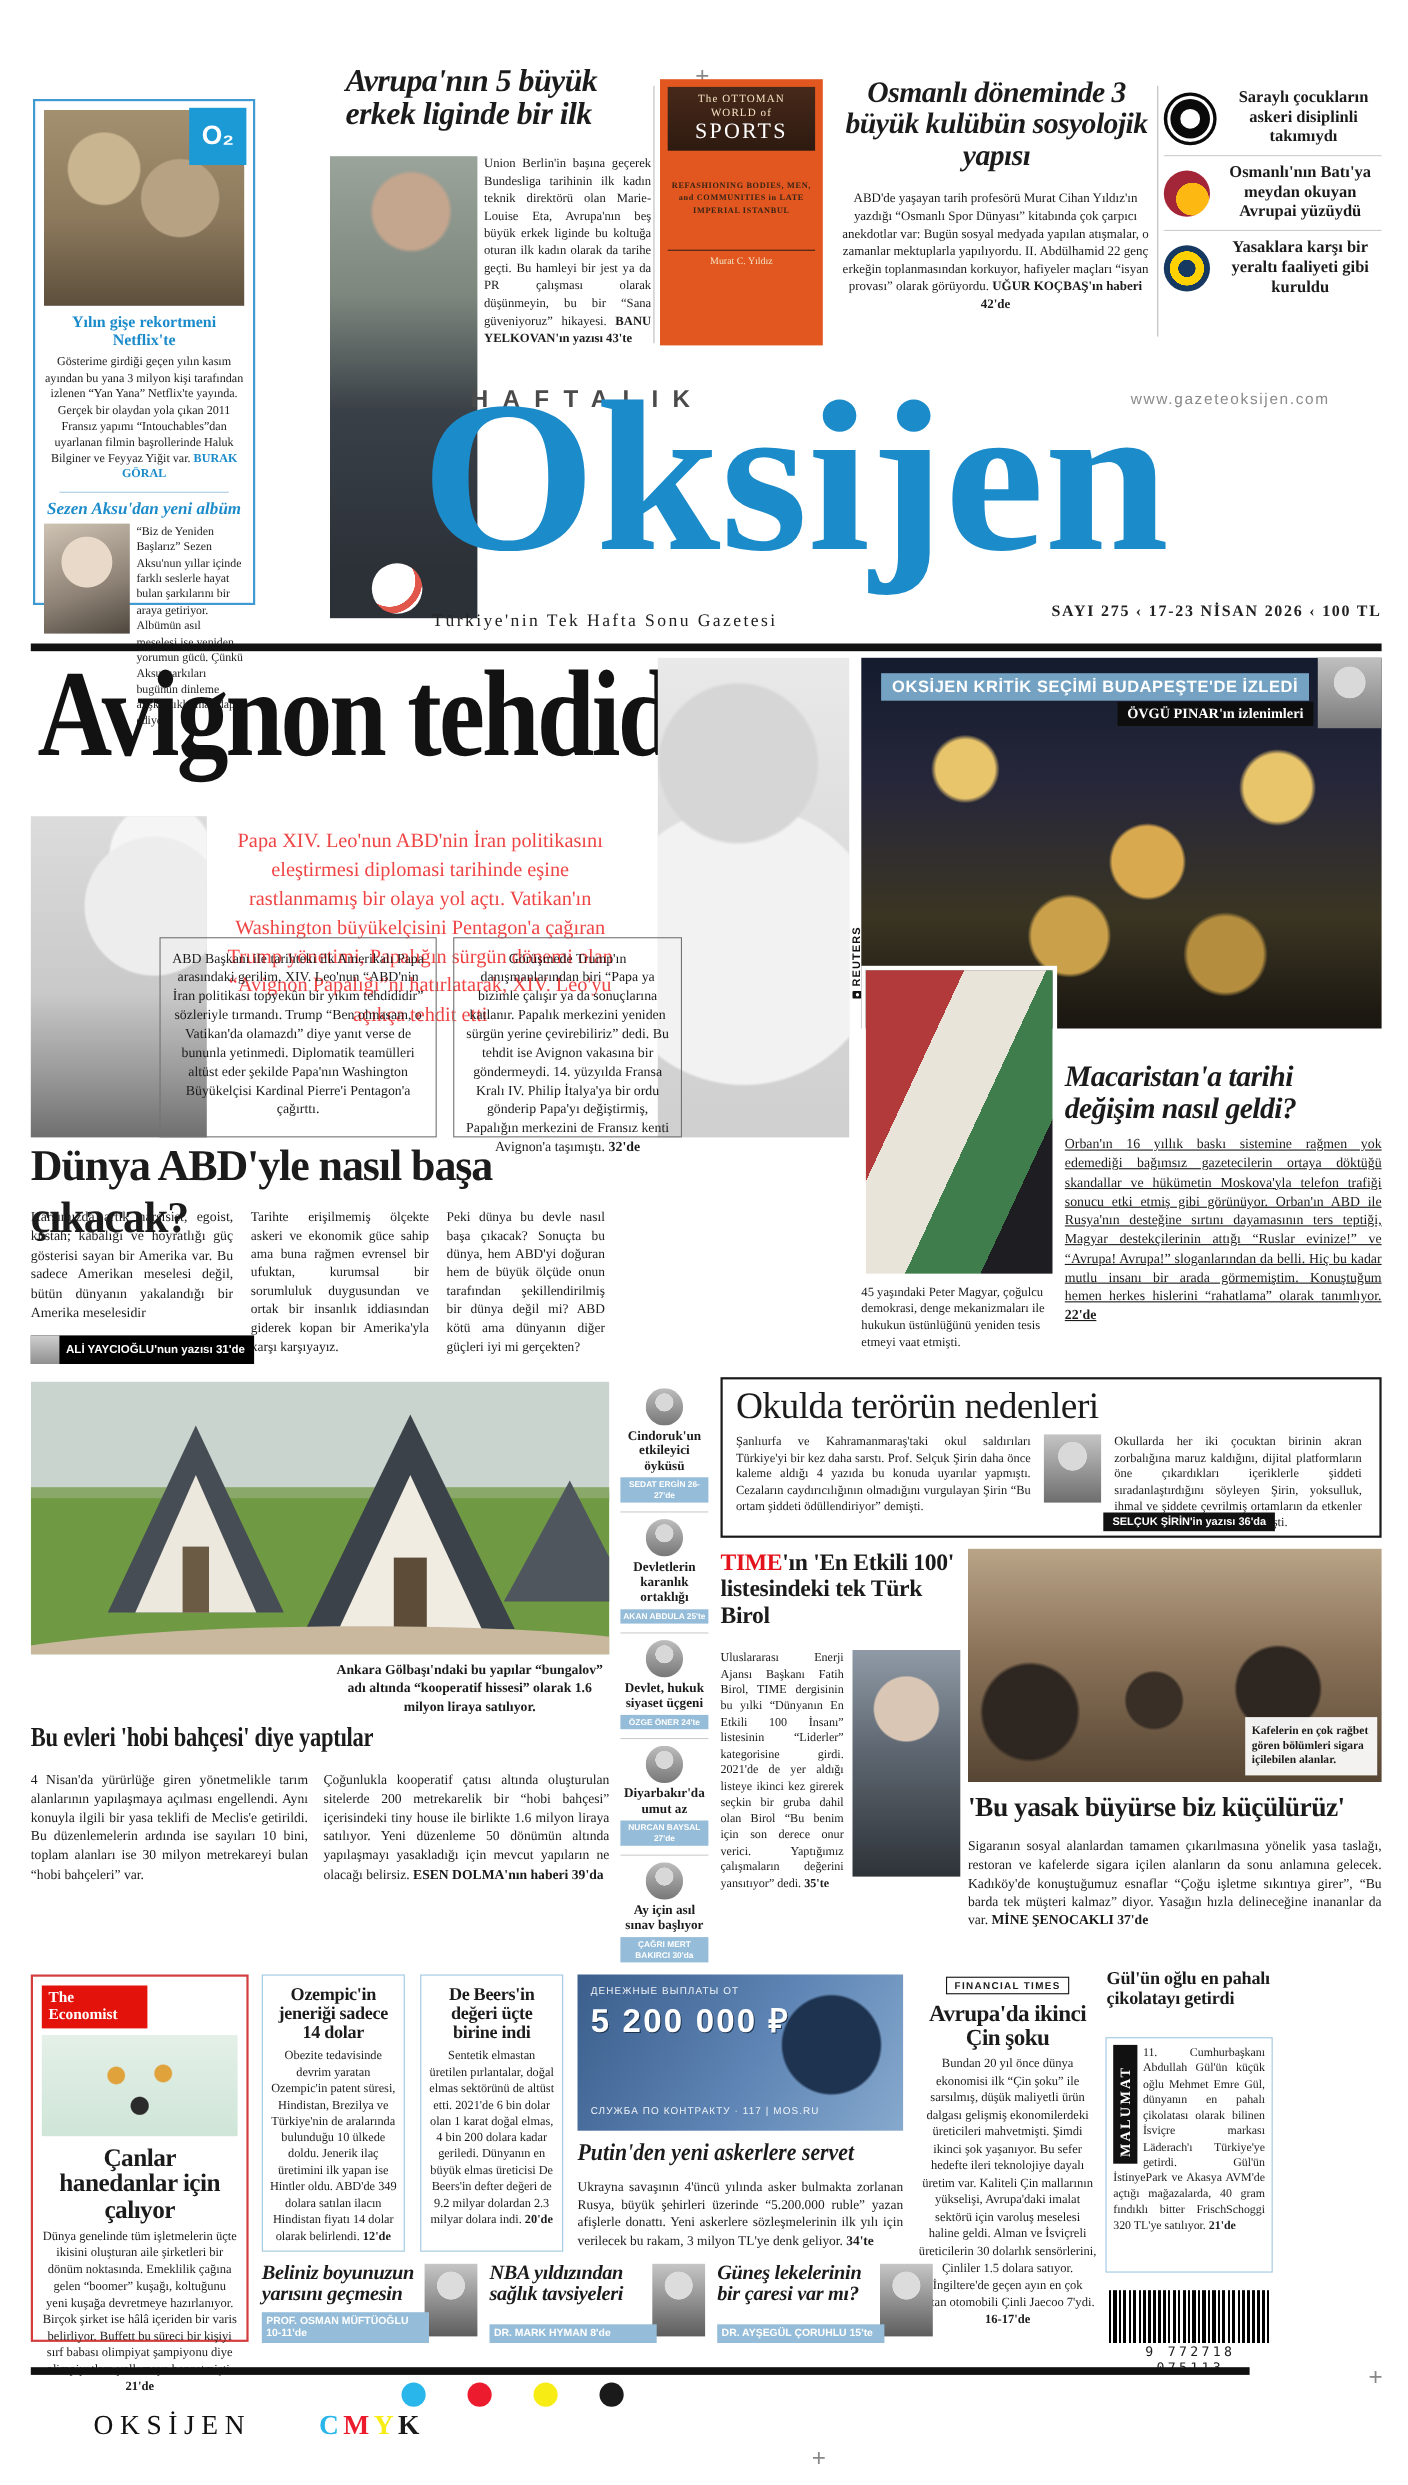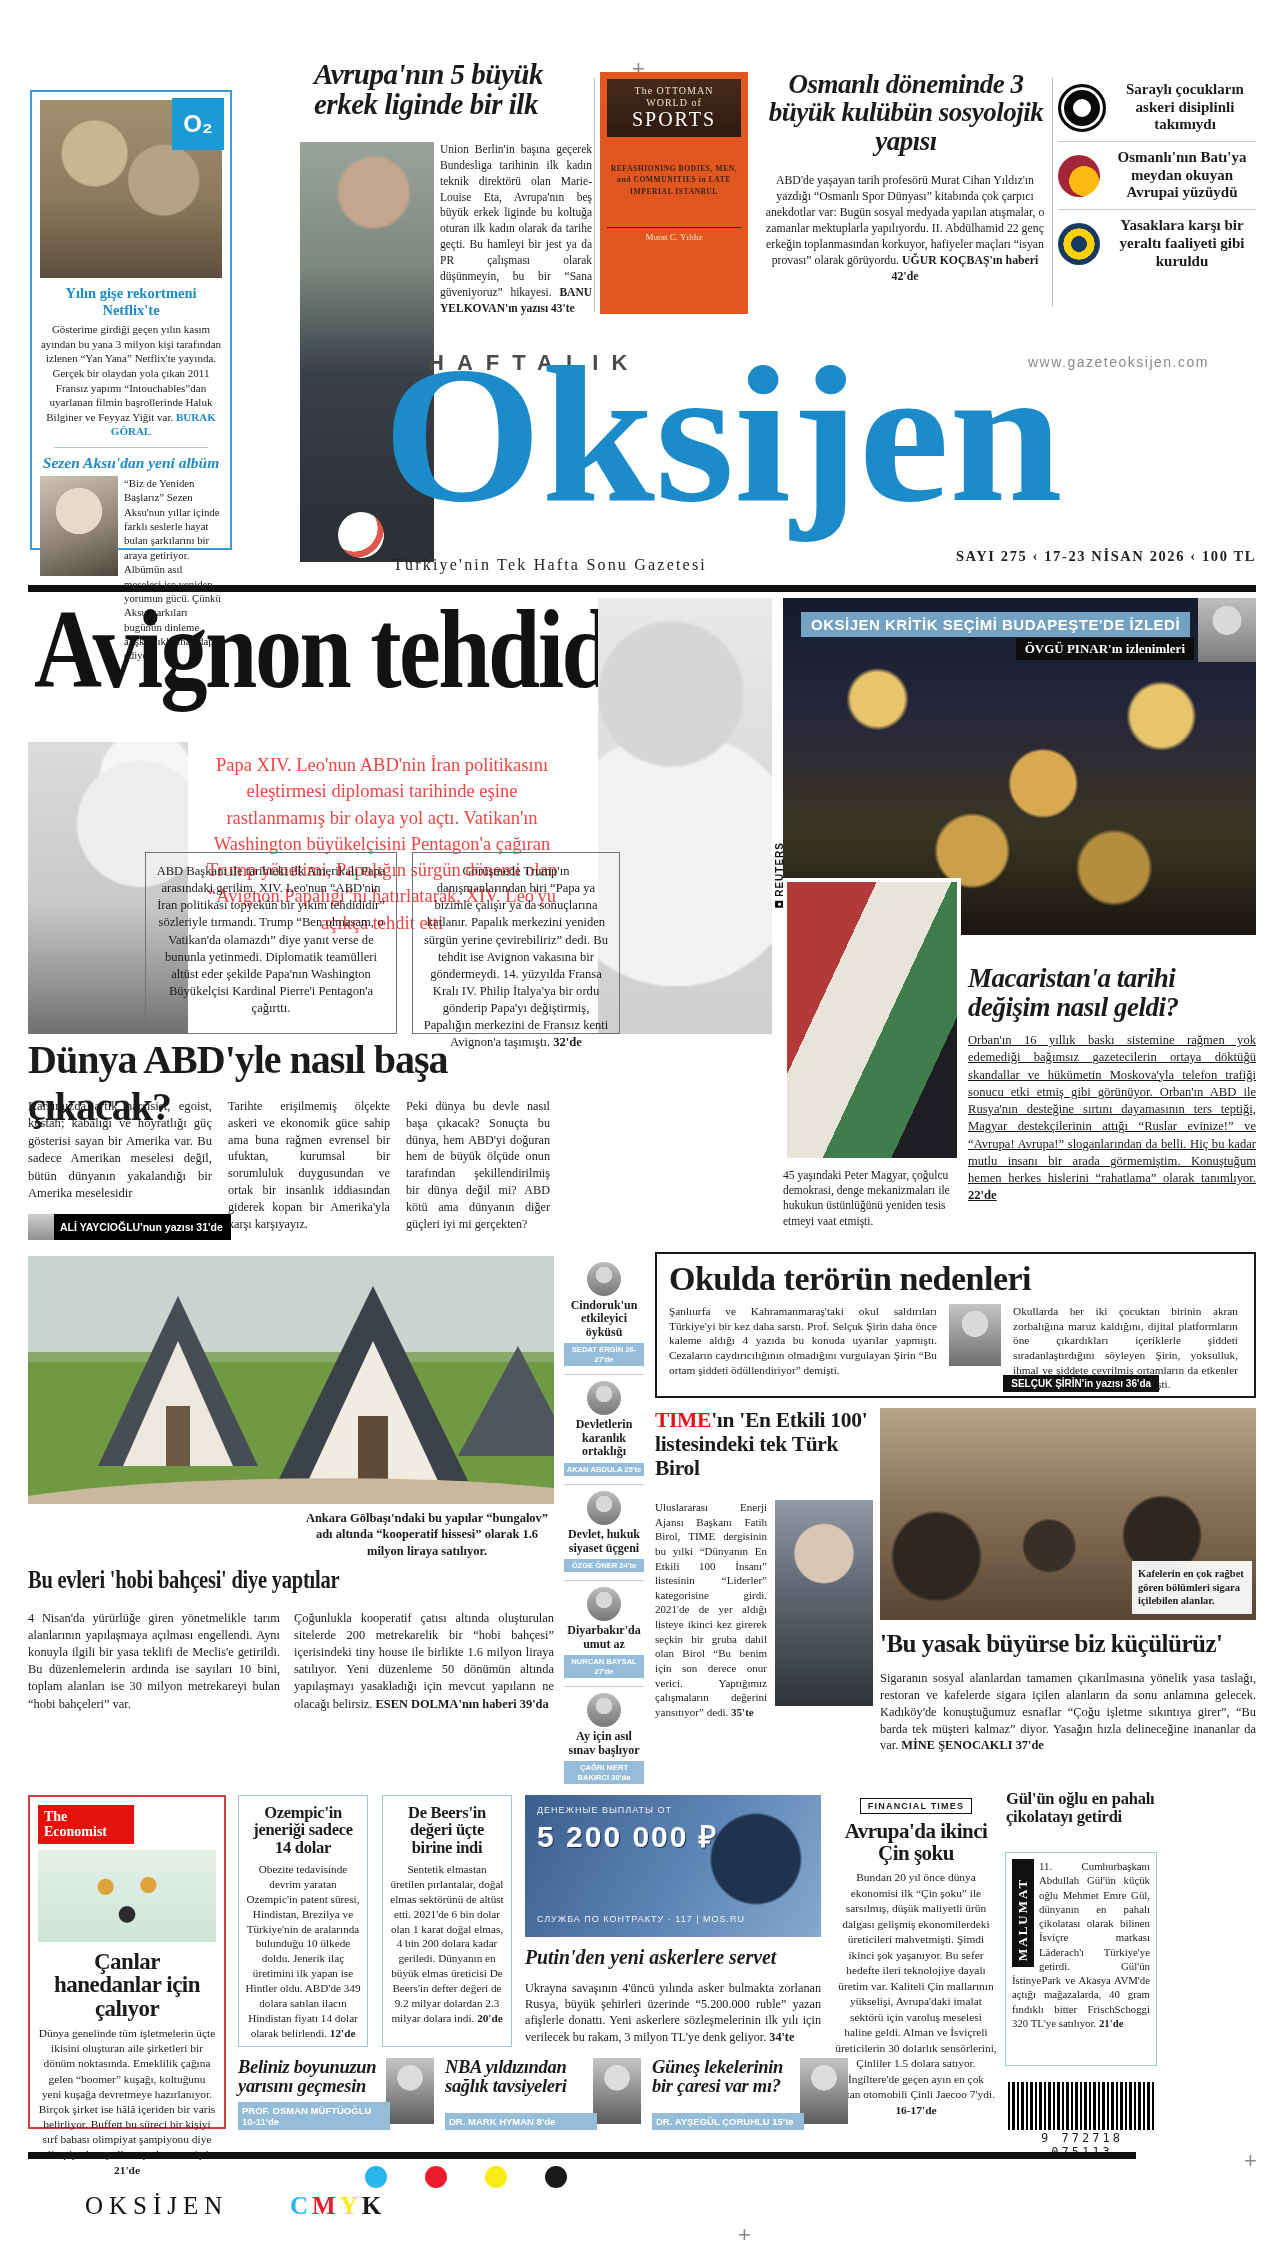--- a/index.html
+++ b/index.html
@@ -122,21 +122,21 @@
   #columnists{left:564px;top:1256px;width:80px;}
   .colm{position:relative;padding:6px 0 8px;}
   .colm+.colm{border-top:1px solid #ccc;}
   .colm .face{width:34px;height:34px;border-radius:50%;background:
      radial-gradient(circle at 50% 38%,#d8d8d8 0 30%,transparent 31%),linear-gradient(180deg,#bdbdbd,#777);margin:0 auto 3px;}
   .colm .t{font-size:12px;font-weight:bold;line-height:1.12;text-align:center;}
   .colm .lbl{margin-top:4px;background:#95bdd9;color:#fff;font:bold 7.6px "Liberation Sans",sans-serif;
      text-align:center;padding:2px 1px;line-height:1.25;}
   
   #school-box{left:655px;top:1252px;width:601px;height:146px;border:2px solid #1a1a1a;box-sizing:border-box;padding:8px 12px 6px;}
-  #school-head{font-size:34px;font-weight:bold;letter-spacing:-.5px;line-height:1;}
+  #school-head{font-size:34px;font-weight:normal;letter-spacing:-.5px;line-height:1;}
   #school-cols{display:flex;gap:12px;margin-top:8px;}
   #school-col1{width:268px;font-size:11.3px;line-height:1.3;text-align:justify;}
   #school-col2{width:225px;font-size:11.3px;line-height:1.3;text-align:justify;}
   #school-face{width:52px;height:62px;flex:none;background:
      radial-gradient(circle at 50% 32%,#d9d9d9 0 26%,transparent 27%),linear-gradient(180deg,#c4c4c4,#6e6e6e);}
   #school-byline{position:absolute;left:58%;bottom:4px;background:#111;color:#fff;
      font:bold 10px "Liberation Sans",sans-serif;padding:3px 8px;}
   
   #time-head{left:655px;top:1408px;width:220px;font-size:21.5px;font-weight:bold;line-height:1.12;letter-spacing:-.3px;}
   .time-red{color:#e4121b;}

